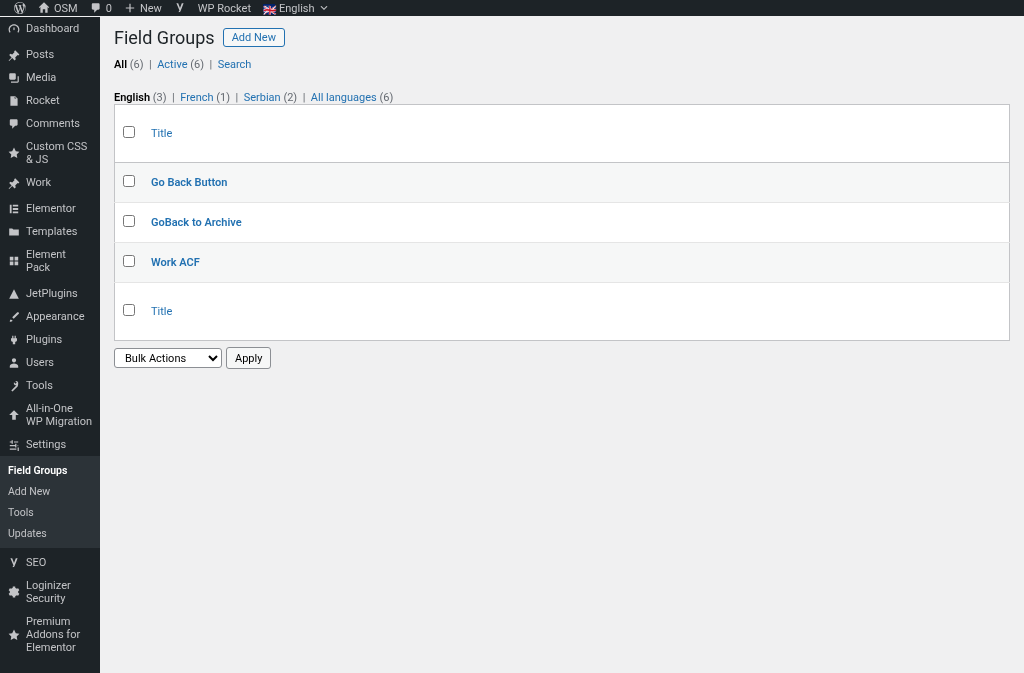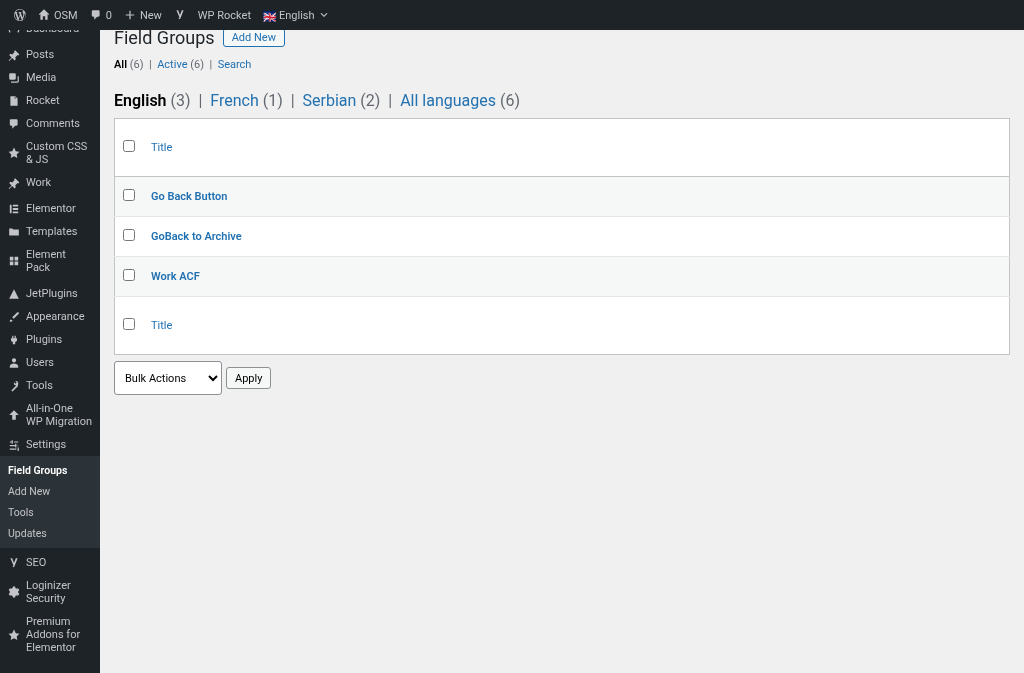--- a/index.html
+++ b/index.html
@@ -1,19 +1,19 @@
 <!DOCTYPE html>
 <html><head>
 <meta charset="utf-8">
 <style>
 * { margin: 0; padding: 0; box-sizing: border-box; font-family: -apple-system, BlinkMacSystemFont, "Segoe UI", Roboto, sans-serif; }
 body { background: #f0f0f1; color: #3c434a; font-size: 13px; overflow: hidden; width: 1024px; height: 673px; }
 
 
-.admin-bar { position: fixed; top: 0; left: 0; right: 0; height: 30px; background: #1d2327; color: #c3c4c7; display: flex; align-items: center; padding: 0 8px; font-size: 11px; z-index: 100; }
+.admin-bar { position: fixed; top: 0; left: 0; right: 0; height: 16px; background: #1d2327; color: #c3c4c7; display: flex; align-items: center; padding: 0 8px; font-size: 11px; z-index: 100; }
 .admin-bar-item { display: flex; align-items: center; padding: 0 6px; cursor: pointer; color: #c3c4c7; gap: 4px; }
 .admin-bar svg { width: 12px; height: 12px; fill: currentColor; }
 .flag-uk { display: inline-block; width: 12px; height: 8px; background: linear-gradient(to bottom, #012169 0%, #012169 100%); position: relative; }
 
 
 .sidebar { position: fixed; top: 17px; left: 0; width: 100px; bottom: 0; background: #1d2327; color: #c3c4c7; font-size: 11px; overflow-y: auto; }
 .sidebar-item { display: flex; align-items: center; padding: 5px 8px; cursor: pointer; color: #c3c4c7; gap: 6px; }
 .sidebar-item.current { background: #0073aa; color: #fff; position: relative; }
 .sidebar-item.current::after { content: ""; position: absolute; right: -6px; top: 50%; transform: translateY(-50%); border: 6px solid transparent; border-right-color: #f0f0f1; }
 .sidebar-item svg { width: 12px; height: 12px; fill: currentColor; flex-shrink: 0; }
@@ -26,38 +26,38 @@
 .main { margin-left: 100px; margin-top: 17px; padding: 10px 14px; }
 .page-header { display: flex; align-items: center; gap: 8px; margin-bottom: 10px; }
 .page-title { font-size: 18px; font-weight: 400; color: #1d2327; }
 .add-new-btn { border: 1px solid #2271b1; color: #2271b1; background: #f6f7f7; padding: 2px 8px; border-radius: 3px; font-size: 11px; cursor: pointer; }
 
 .subsubsub { font-size: 11px; color: #646970; margin-bottom: 20px; }
 .subsubsub a { color: #2271b1; text-decoration: none; cursor: pointer; }
 .subsubsub .count { color: #646970; }
 .subsubsub .current { color: #000; font-weight: 600; }
 
-.lang-filter { font-size: 16px; color: #646970; margin-bottom: 8px; }
+.lang-filter { font-size: 11px; color: #646970; margin-bottom: 0; }
 .lang-filter a { color: #2271b1; text-decoration: none; cursor: pointer; }
 .lang-filter .count { color: #646970; }
 .lang-filter .current { color: #000; font-weight: 600; }
 
 .wp-list-table { width: 100%; border-collapse: collapse; border: 1px solid #c3c4c7; background: #fff; font-size: 11px; }
 .wp-list-table thead th, .wp-list-table tfoot th { background: #fff; border-bottom: 1px solid #c3c4c7; padding: 21px 8px; text-align: left; font-weight: 400; }
 .wp-list-table tfoot th { border-top: 1px solid #c3c4c7; border-bottom: none; }
 .wp-list-table th a { color: #2271b1; text-decoration: none; }
 .wp-list-table td { padding: 12px 8px; border-bottom: 1px solid #e5e5e5; }
 .wp-list-table tbody tr:nth-child(odd) { background: #f6f7f7; }
 .wp-list-table tbody tr:nth-child(even) { background: #fff; }
 .wp-list-table .check-col { width: 20px; }
 .wp-list-table td a { color: #2271b1; text-decoration: none; font-weight: 600; font-size: 11px; }
 .wp-list-table input[type="checkbox"] { width: 12px; height: 12px; }
 
 .tablenav { margin-top: 6px; display: flex; gap: 4px; align-items: center; }
-.tablenav select { font-size: 11px; padding: 2px 18px 2px 6px; border: 1px solid #8c8f94; border-radius: 3px; background: #fff; height: 34px; cursor: pointer; }
+.tablenav select { font-size: 11px; padding: 2px 18px 2px 6px; border: 1px solid #8c8f94; border-radius: 3px; background: #fff; height: 20px; cursor: pointer; }
 .tablenav .button { font-size: 11px; padding: 2px 8px; border: 1px solid #8c8f94; border-radius: 3px; background: #f6f7f7; cursor: pointer; height: 22px; }
 </style>
 </head>
 <body>
 
 <div class="admin-bar">
   <div class="admin-bar-item">
     <svg viewBox="0 0 20 20">
         <path d="M10 0C4.5 0 0 4.5 0 10s4.5 10 10 10 10-4.5 10-10S15.5 0 10 0zM1 10c0-1.3.3-2.5.8-3.6l4.3 11.8C3.2 16.8 1 13.6 1 10zm9 9c-.9 0-1.7-.1-2.5-.4l2.7-7.8 2.8 7.6c0 .1 0 .1.1.1-1 .3-2 .5-3.1.5zm1.2-13.2c.5 0 1-.1 1-.1.5 0 .4-.7 0-.7 0 0-1.4.1-2.4.1-.9 0-2.3-.1-2.3-.1-.5 0-.5.7-.1.7 0 0 .5.1.9.1l1.3 3.7-1.9 5.7-3.2-9.4c.5 0 1-.1 1-.1.5 0 .4-.7 0-.7 0 0-1.4.1-2.4.1h-.5C4.3 2.5 7 1 10 1c2.2 0 4.3.9 5.8 2.3h-.1c-.9 0-1.5.7-1.5 1.5 0 .7.4 1.3.8 2 .3.6.7 1.3.7 2.3 0 .7-.3 1.6-.6 2.7l-.8 2.8-3.1-8.8zm3.3 12.1l2.8-7.9c.5-1.3.7-2.3.7-3.2 0-.3 0-.6-.1-.9 1 1.5 1.5 3.2 1.5 5.1 0 3-1.6 5.7-4.1 7.2l.2-.3z"></path>
       </svg>

